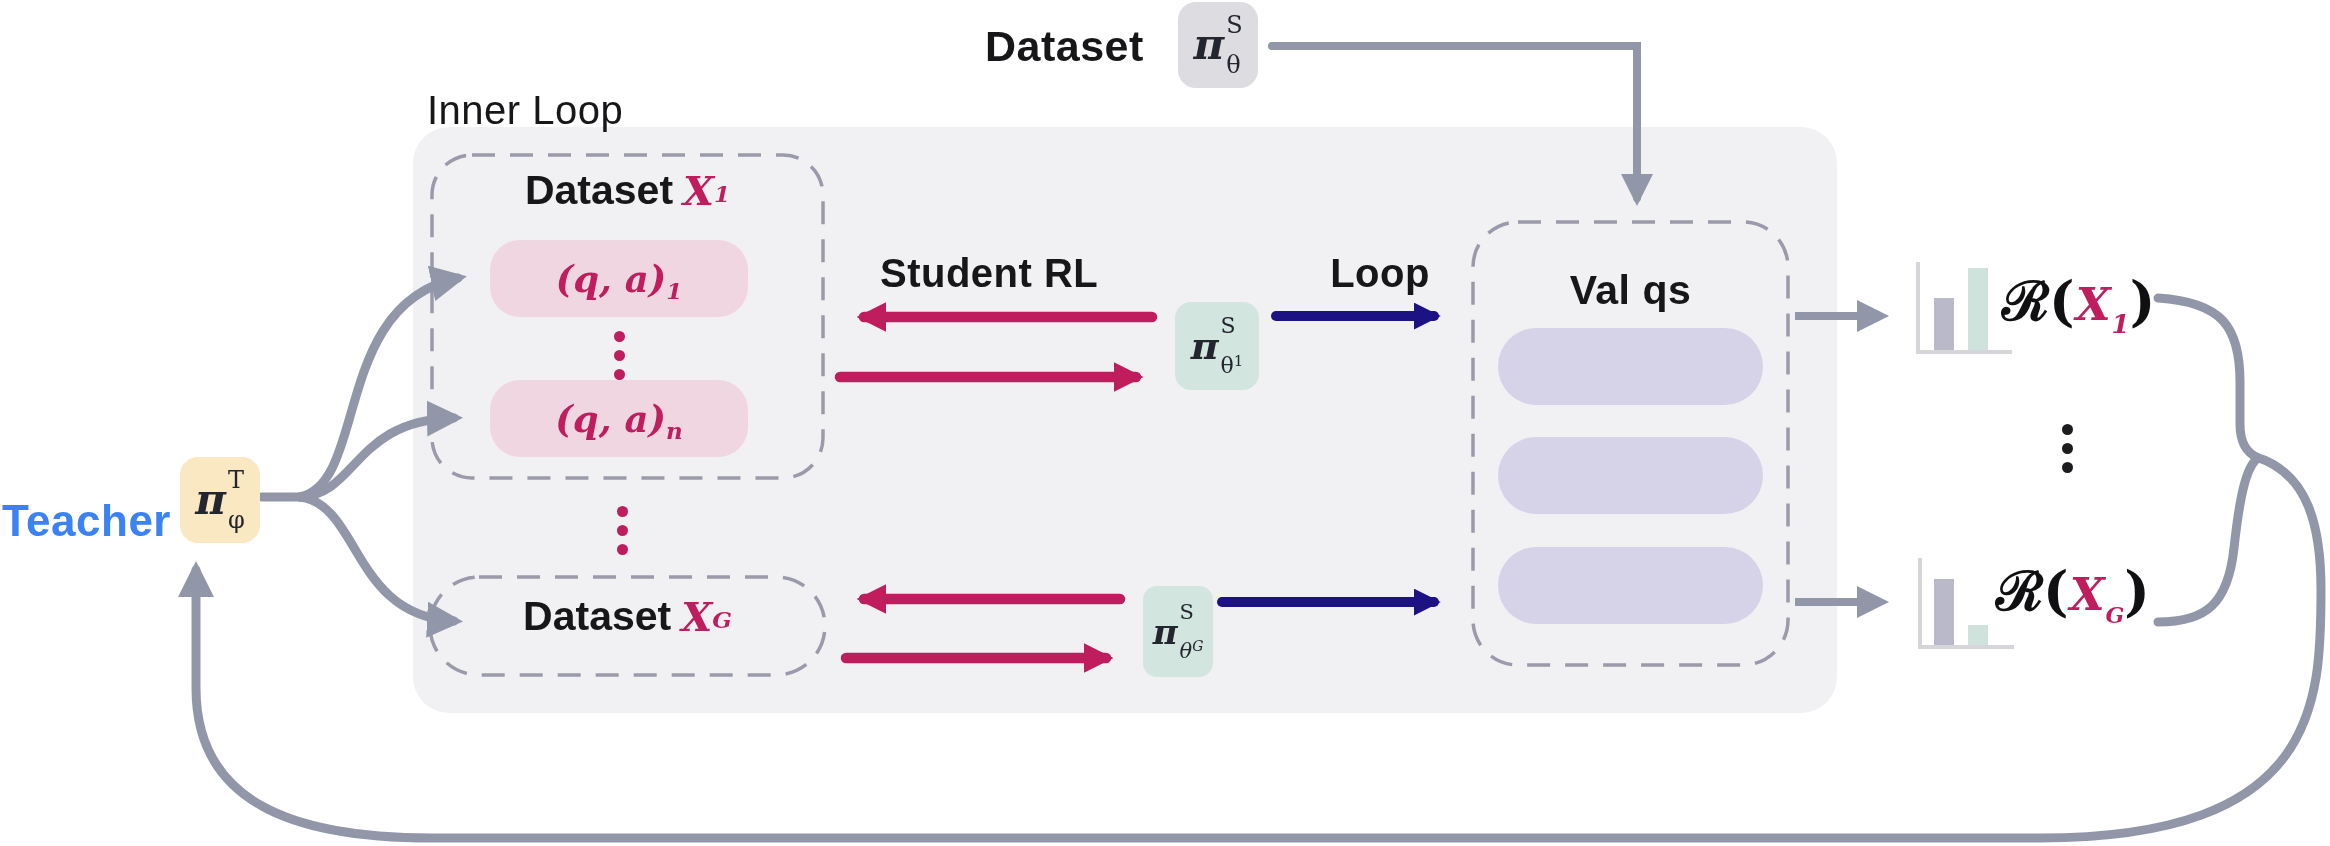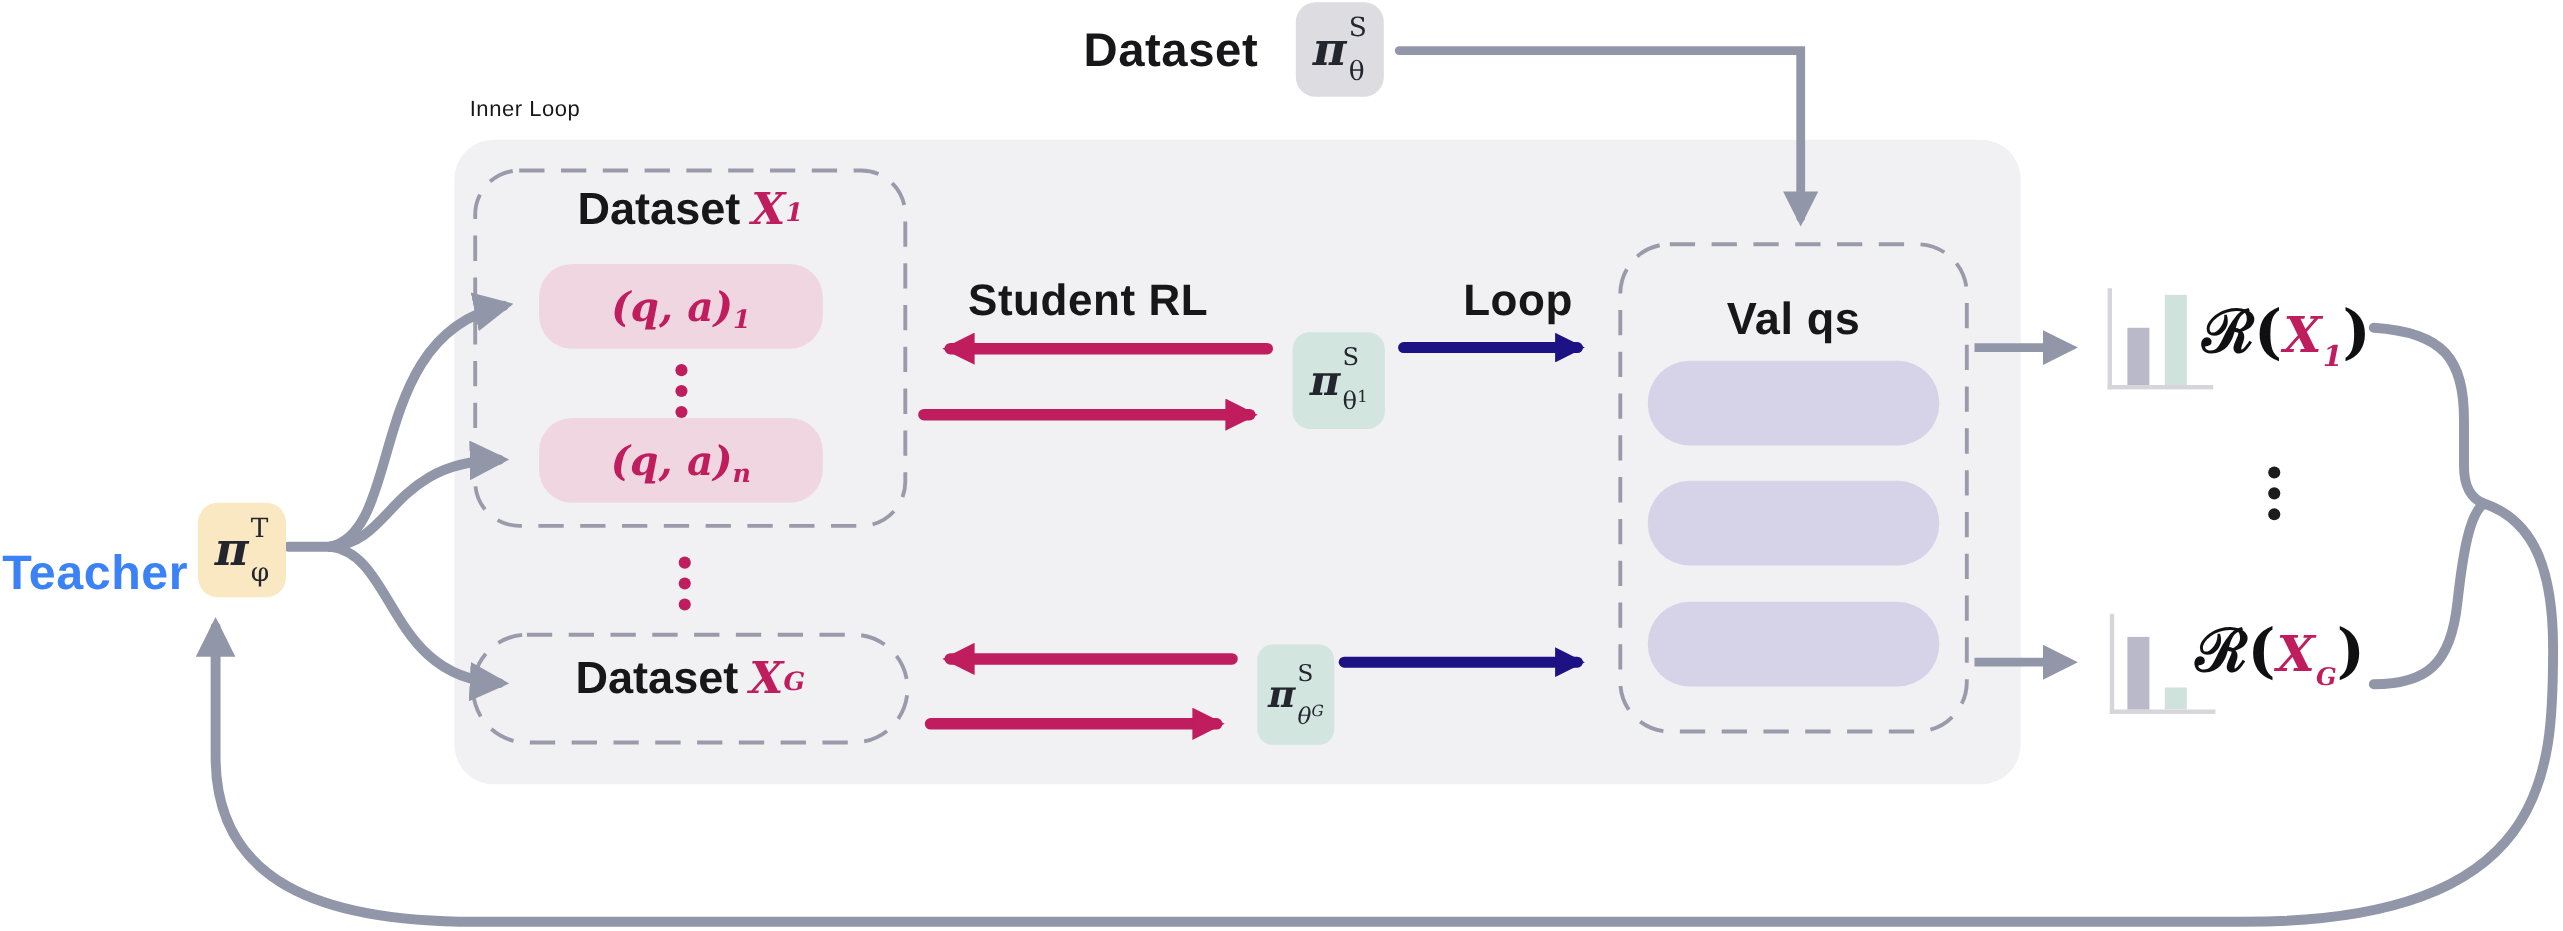--- a/index.html
+++ b/index.html
@@ -94,21 +94,21 @@
 
   <div class="lbl" style="left:985px;top:22px;font-size:43px;">Dataset</div>
   <div class="policy box-gray" style="left:1178px;top:2px;width:80px;height:86px;">
     <span class="pi">π</span>
     <span class="pstack">
       <span class="psup">S</span>
       <span class="psub">θ</span>
     </span>
   </div>
 
-  <div class="lbl" style="left:427px;top:88px;font-size:20px;font-weight:500;">Inner Loop</div>
+  <div class="lbl" style="left:427px;top:88px;font-size:40px;font-weight:500;">Inner Loop</div>
 
   <div class="dstitle" style="left:432px;top:167px;width:391px;">
     <span>Dataset</span>
     <span class="mx">X</span>
     <span class="mxsub">1</span>
   </div>
   <div class="qa" style="top:240px;">
     <span>(q, a)</span>
     <span class="qasub">1</span>
   </div>

